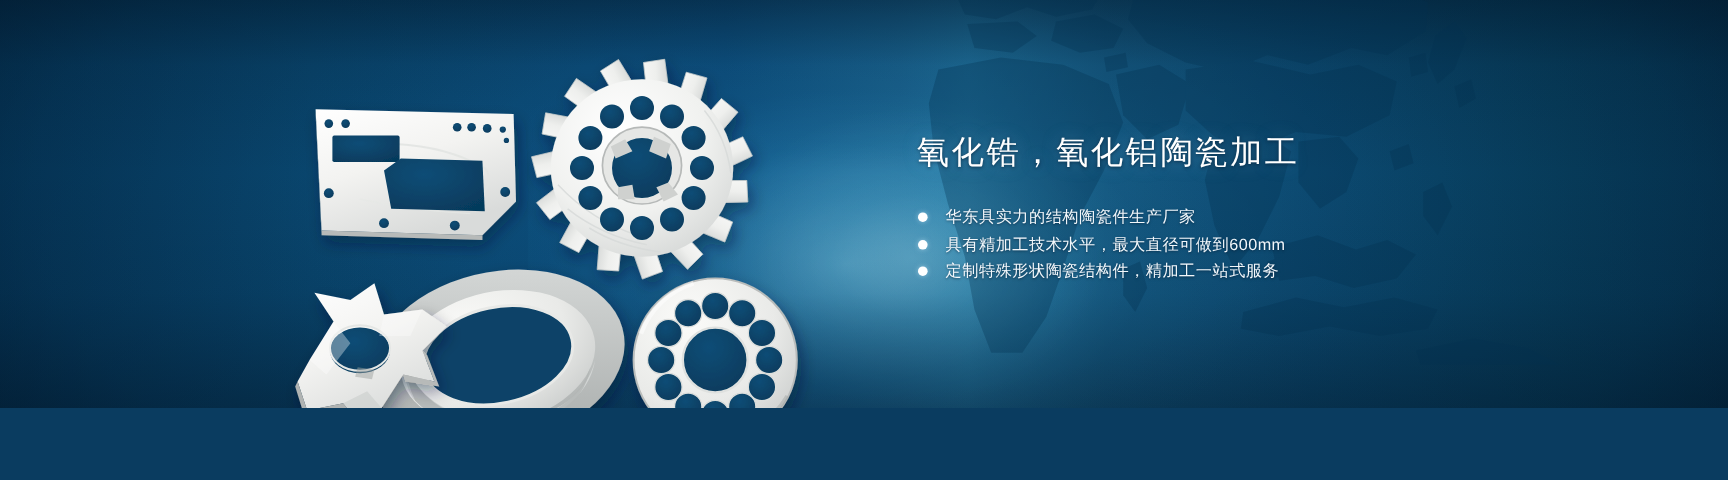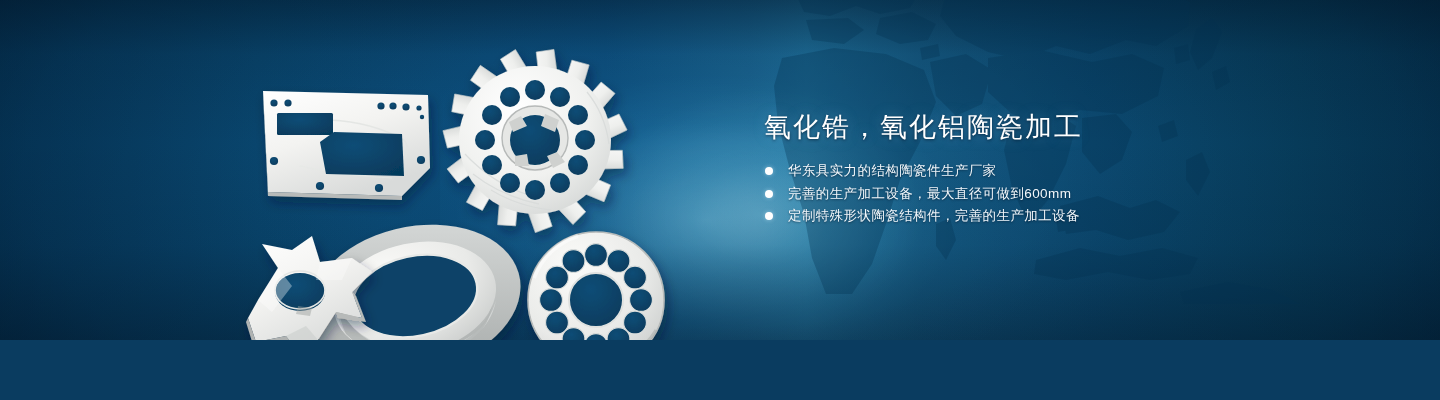--- a/index.html
+++ b/index.html
@@ -122,21 +122,21 @@
     font-size: 27px;
     line-height: 34px;
     color: #ffffff;
     letter-spacing: 2px;
     font-weight: 400;
     text-shadow: 0 1px 3px rgba(0,20,40,0.65), 0 0 14px rgba(120,190,230,0.35);
     white-space: nowrap;
   }
   .bullets {
     list-style: none;
-    margin: 16px 0 0 0;
+    margin: 26px 0 0 0;
     padding: 0;
   }
   .bullets li {
     position: relative;
     padding-left: 24px;
     font-size: 13.5px;
     line-height: 22.6px;
     color: #f2f7fb;
     letter-spacing: 0.4px;
     white-space: nowrap;
@@ -427,22 +427,22 @@
   <div class="copy">
     <div class="headline">氧化锆，氧化铝陶瓷加工</div>
 
     <ul class="bullets">
       <li>
         <span class="dot"></span>
         <span>华东具实力的结构陶瓷件生产厂家</span>
       </li>
       <li>
         <span class="dot"></span>
-        <span>完善的生产加工设备，最大直径可做到600mm</span>
+        <span>具有精加工技术水平，最大直径可做到600mm</span>
       </li>
       <li>
         <span class="dot"></span>
-        <span>定制特殊形状陶瓷结构件，完善的生产加工设备</span>
+        <span>定制特殊形状陶瓷结构件，精加工一站式服务</span>
       </li>
     </ul>
   </div>
 
 </div>
 
 </body></html>

